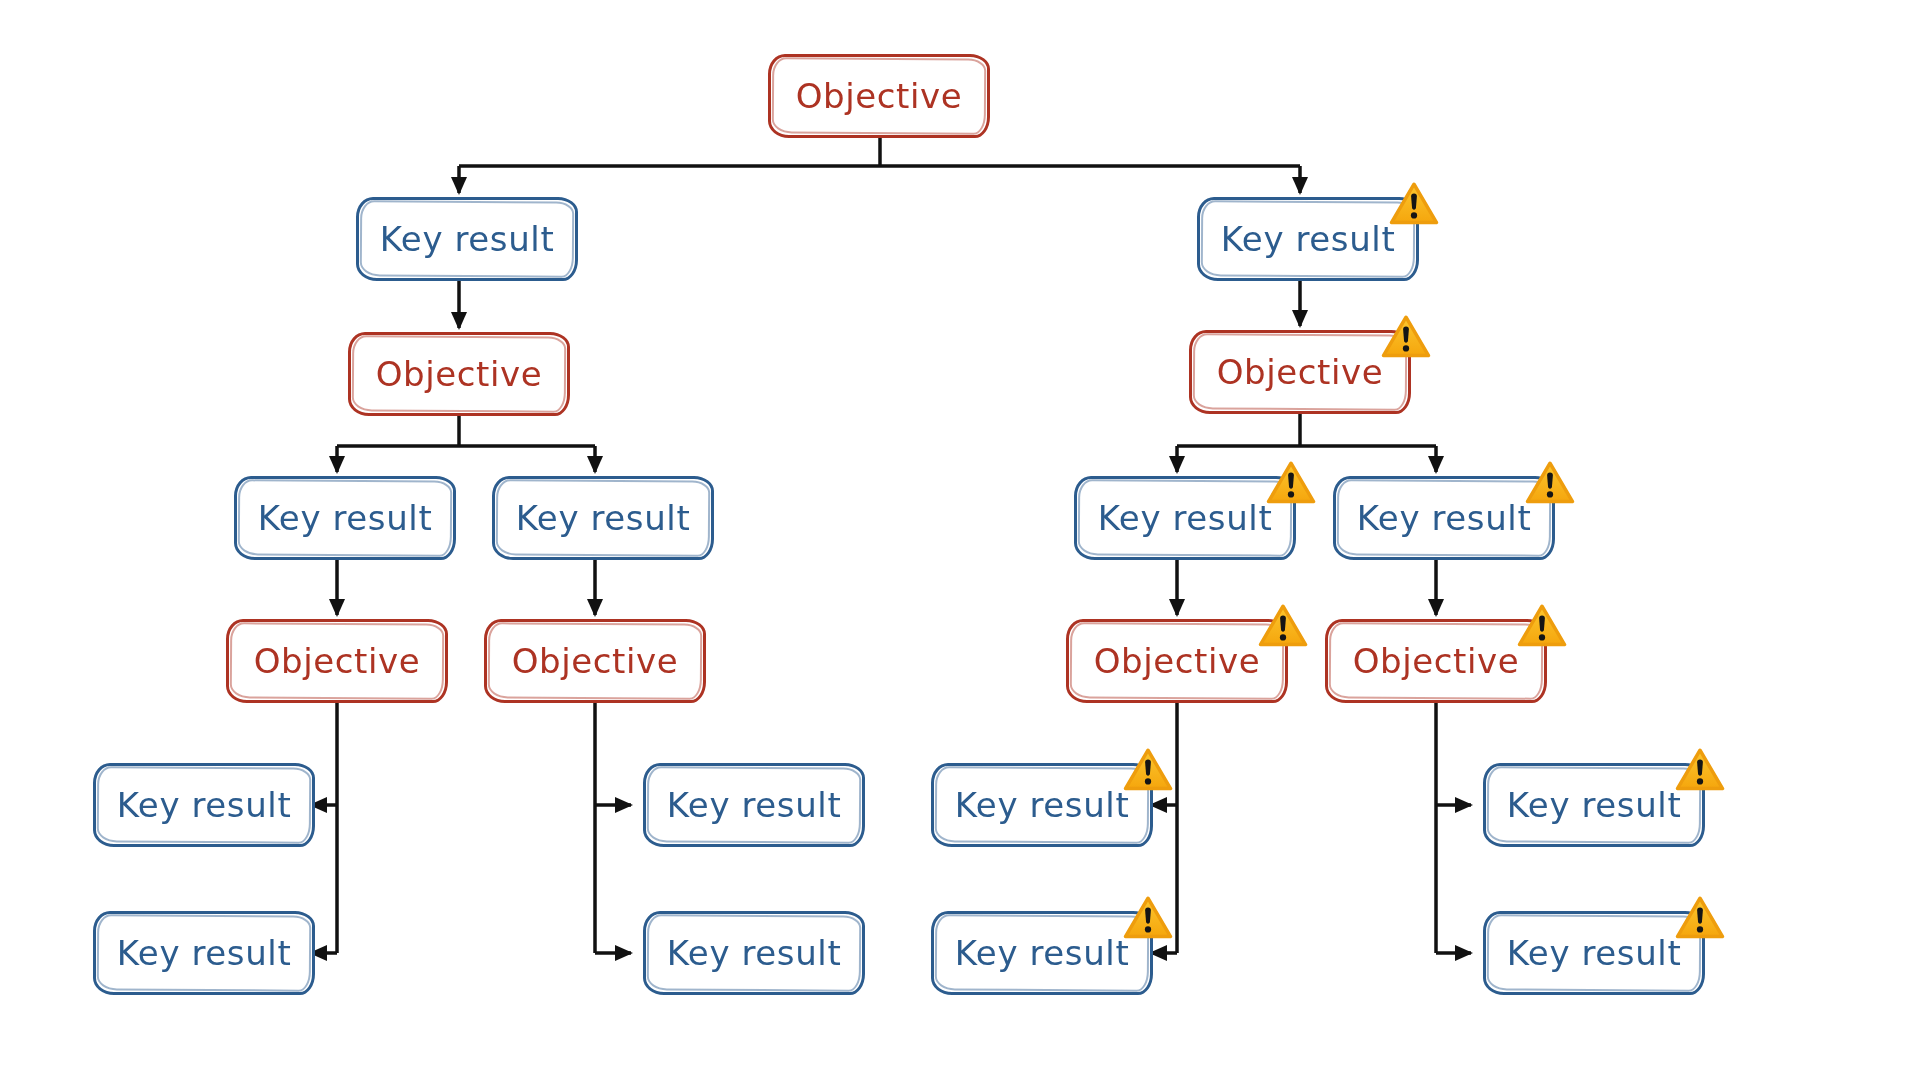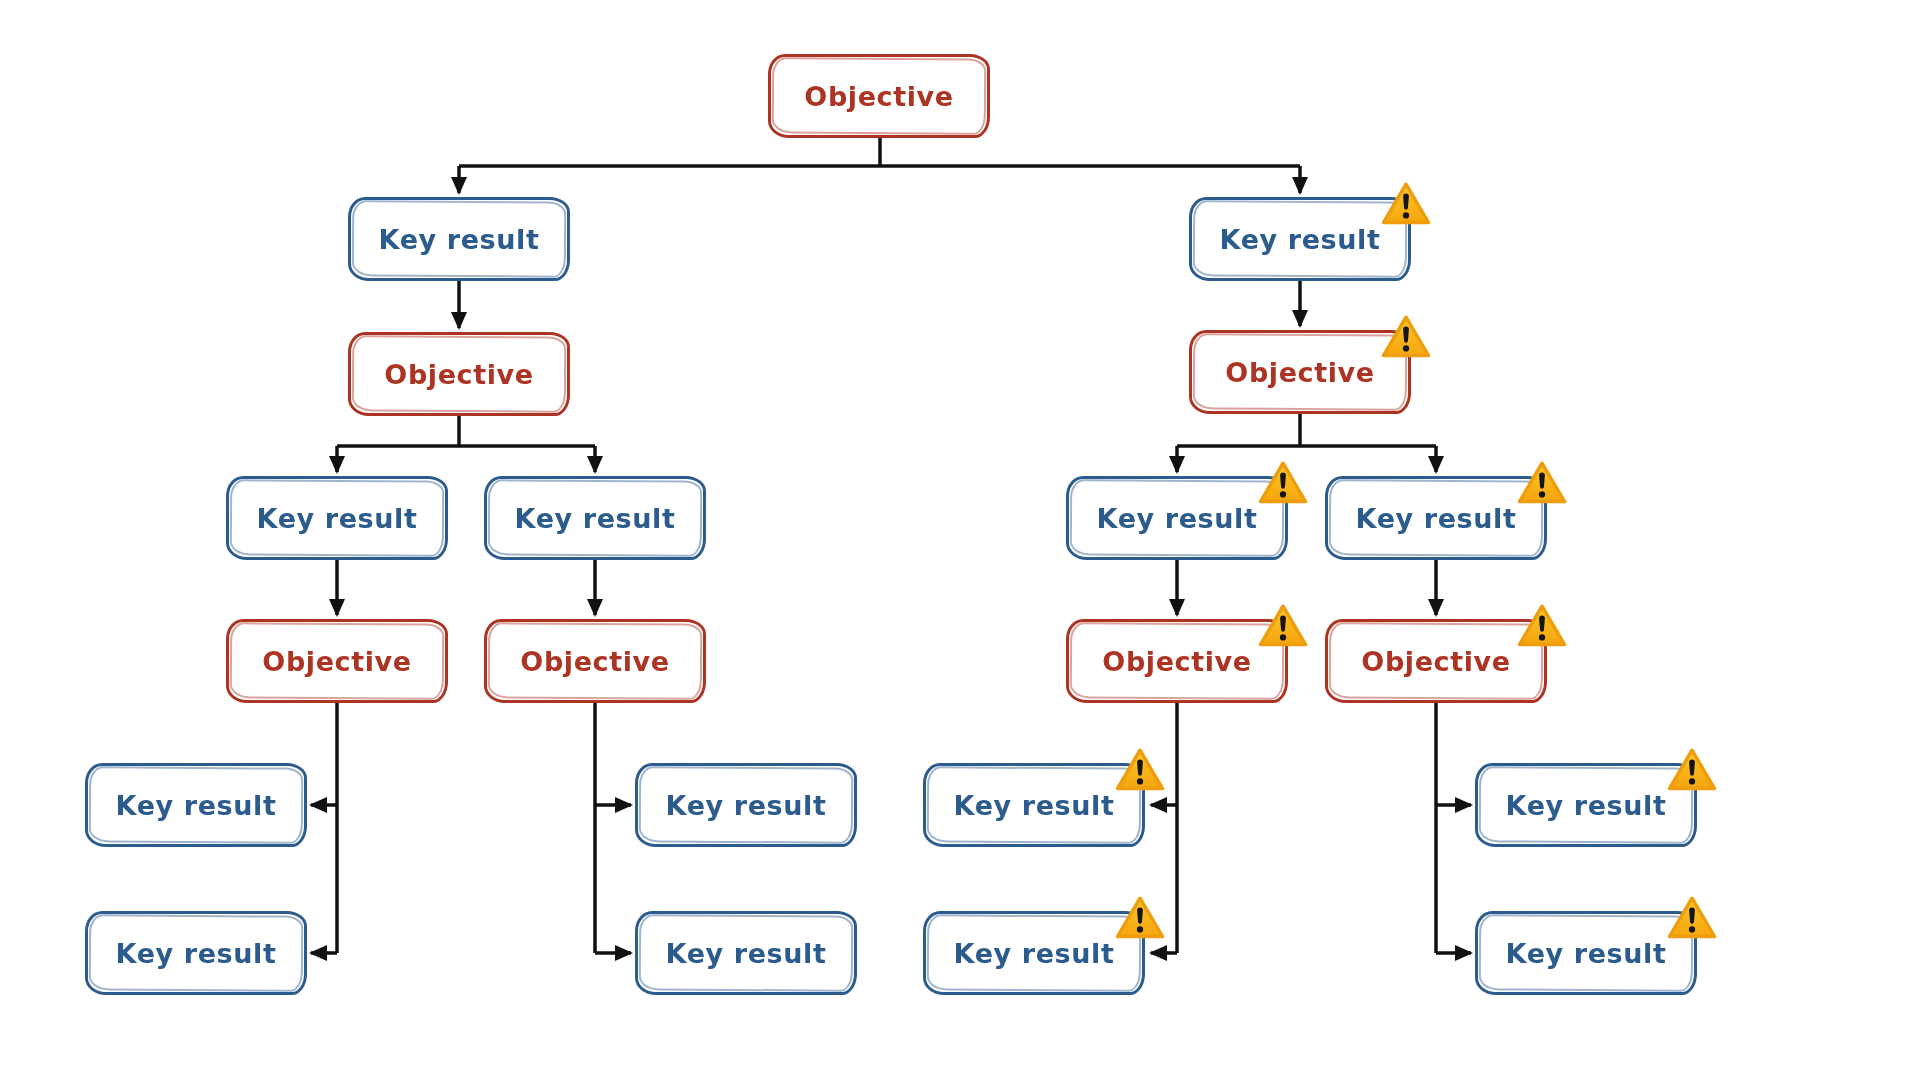--- a/index.html
+++ b/index.html
@@ -4,30 +4,30 @@
 <style>
   html,body{margin:0;padding:0;background:#ffffff;}
   body{width:1920px;height:1080px;overflow:hidden;font-family:"DejaVu Sans",sans-serif;}
   #canvas{position:relative;width:1920px;height:1080px;background:#ffffff;}
   #connector-layer{position:absolute;left:0;top:0;width:1920px;height:1080px;}
   .node{
     position:absolute;width:222px;height:84px;box-sizing:border-box;
     display:flex;align-items:center;justify-content:center;
     background:#ffffff;border:3.5px solid currentColor;
     border-radius:17px 20px 15px 21px / 20px 15px 21px 17px;
-    font-size:27px;font-weight:700;letter-spacing:0.6px;
+    font-size:34px;font-weight:400;letter-spacing:0.6px;
   }
   .node::after{
     content:"";position:absolute;inset:1px;pointer-events:none;
     border:2px solid currentColor;opacity:.45;
     border-radius:14px 18px 12px 20px / 18px 12px 20px 14px;
     transform:rotate(.4deg);
   }
   .objective{color:#ad3323;}
-  .key_result{color:#2c5c8e;}
+  .key_result{color:#2c5c8e;margin-left:8px;}
   .node .label{position:relative;z-index:2;pointer-events:none;}
   .warning-badge{
     position:absolute;width:52px;height:47px;z-index:5;pointer-events:none;
   }
   .warning-badge svg{display:block;width:52px;height:47px;}
 </style>
 </head>
 <body>
 
 <div id="canvas">

